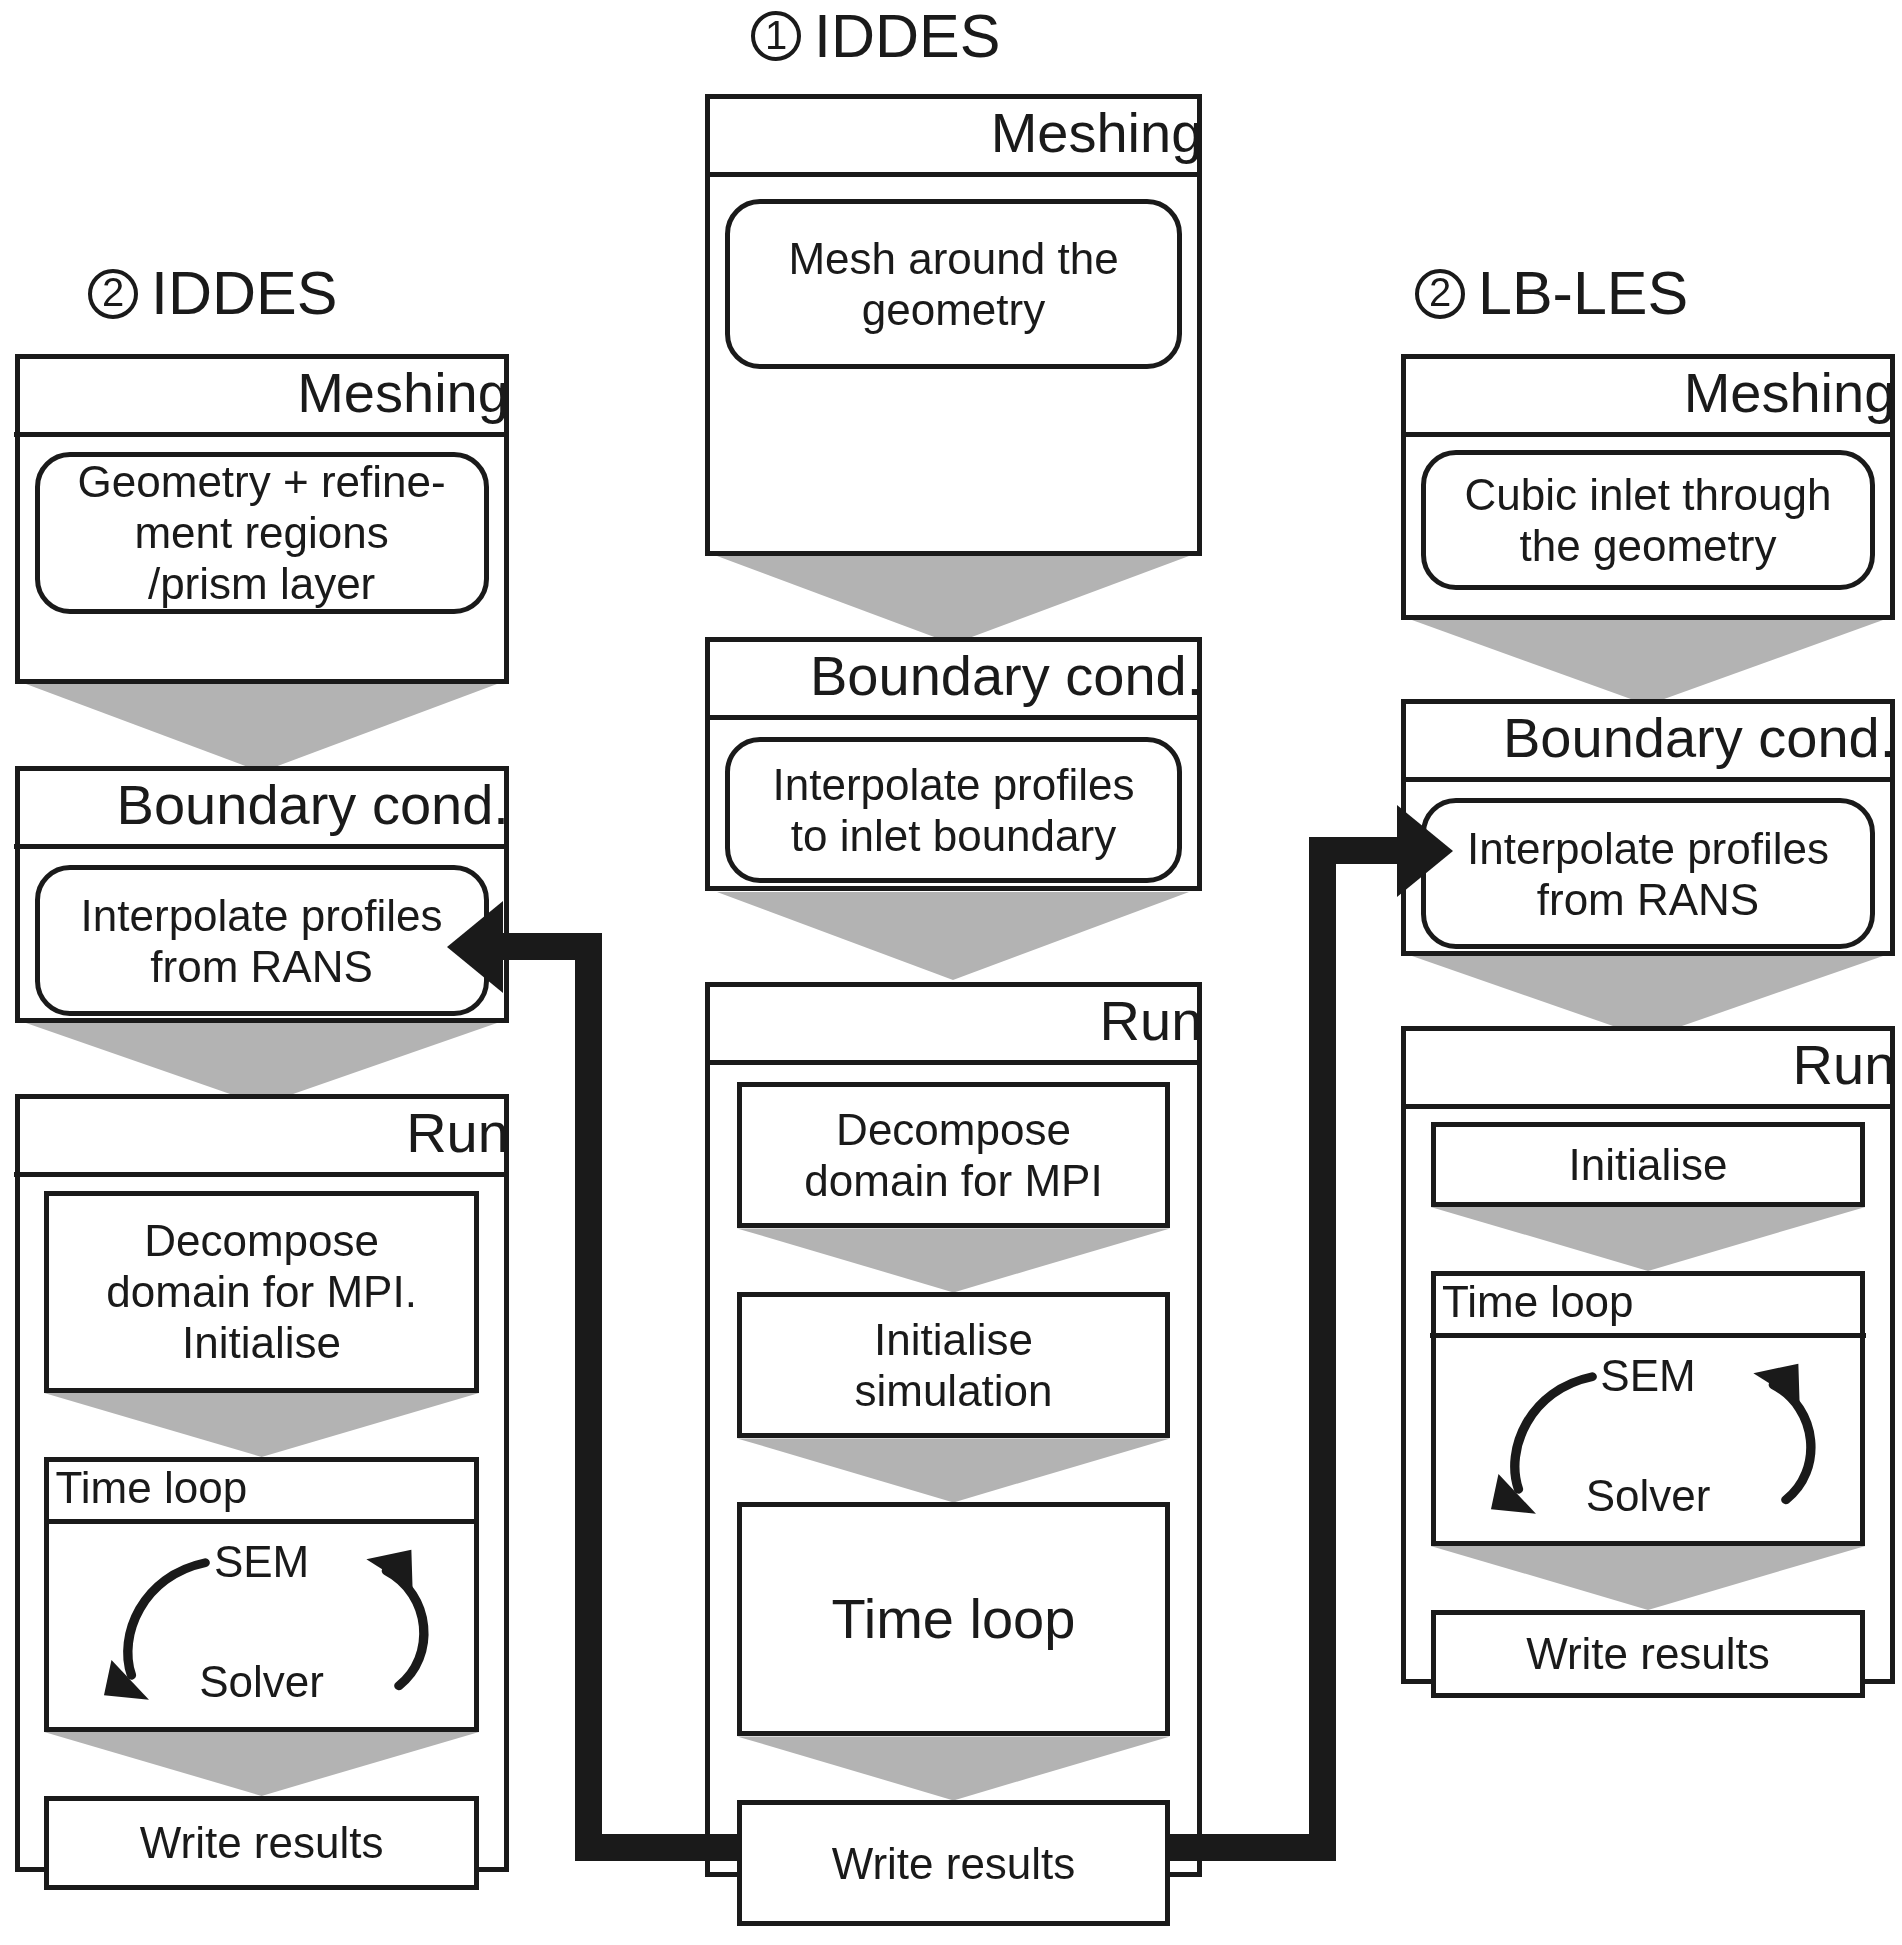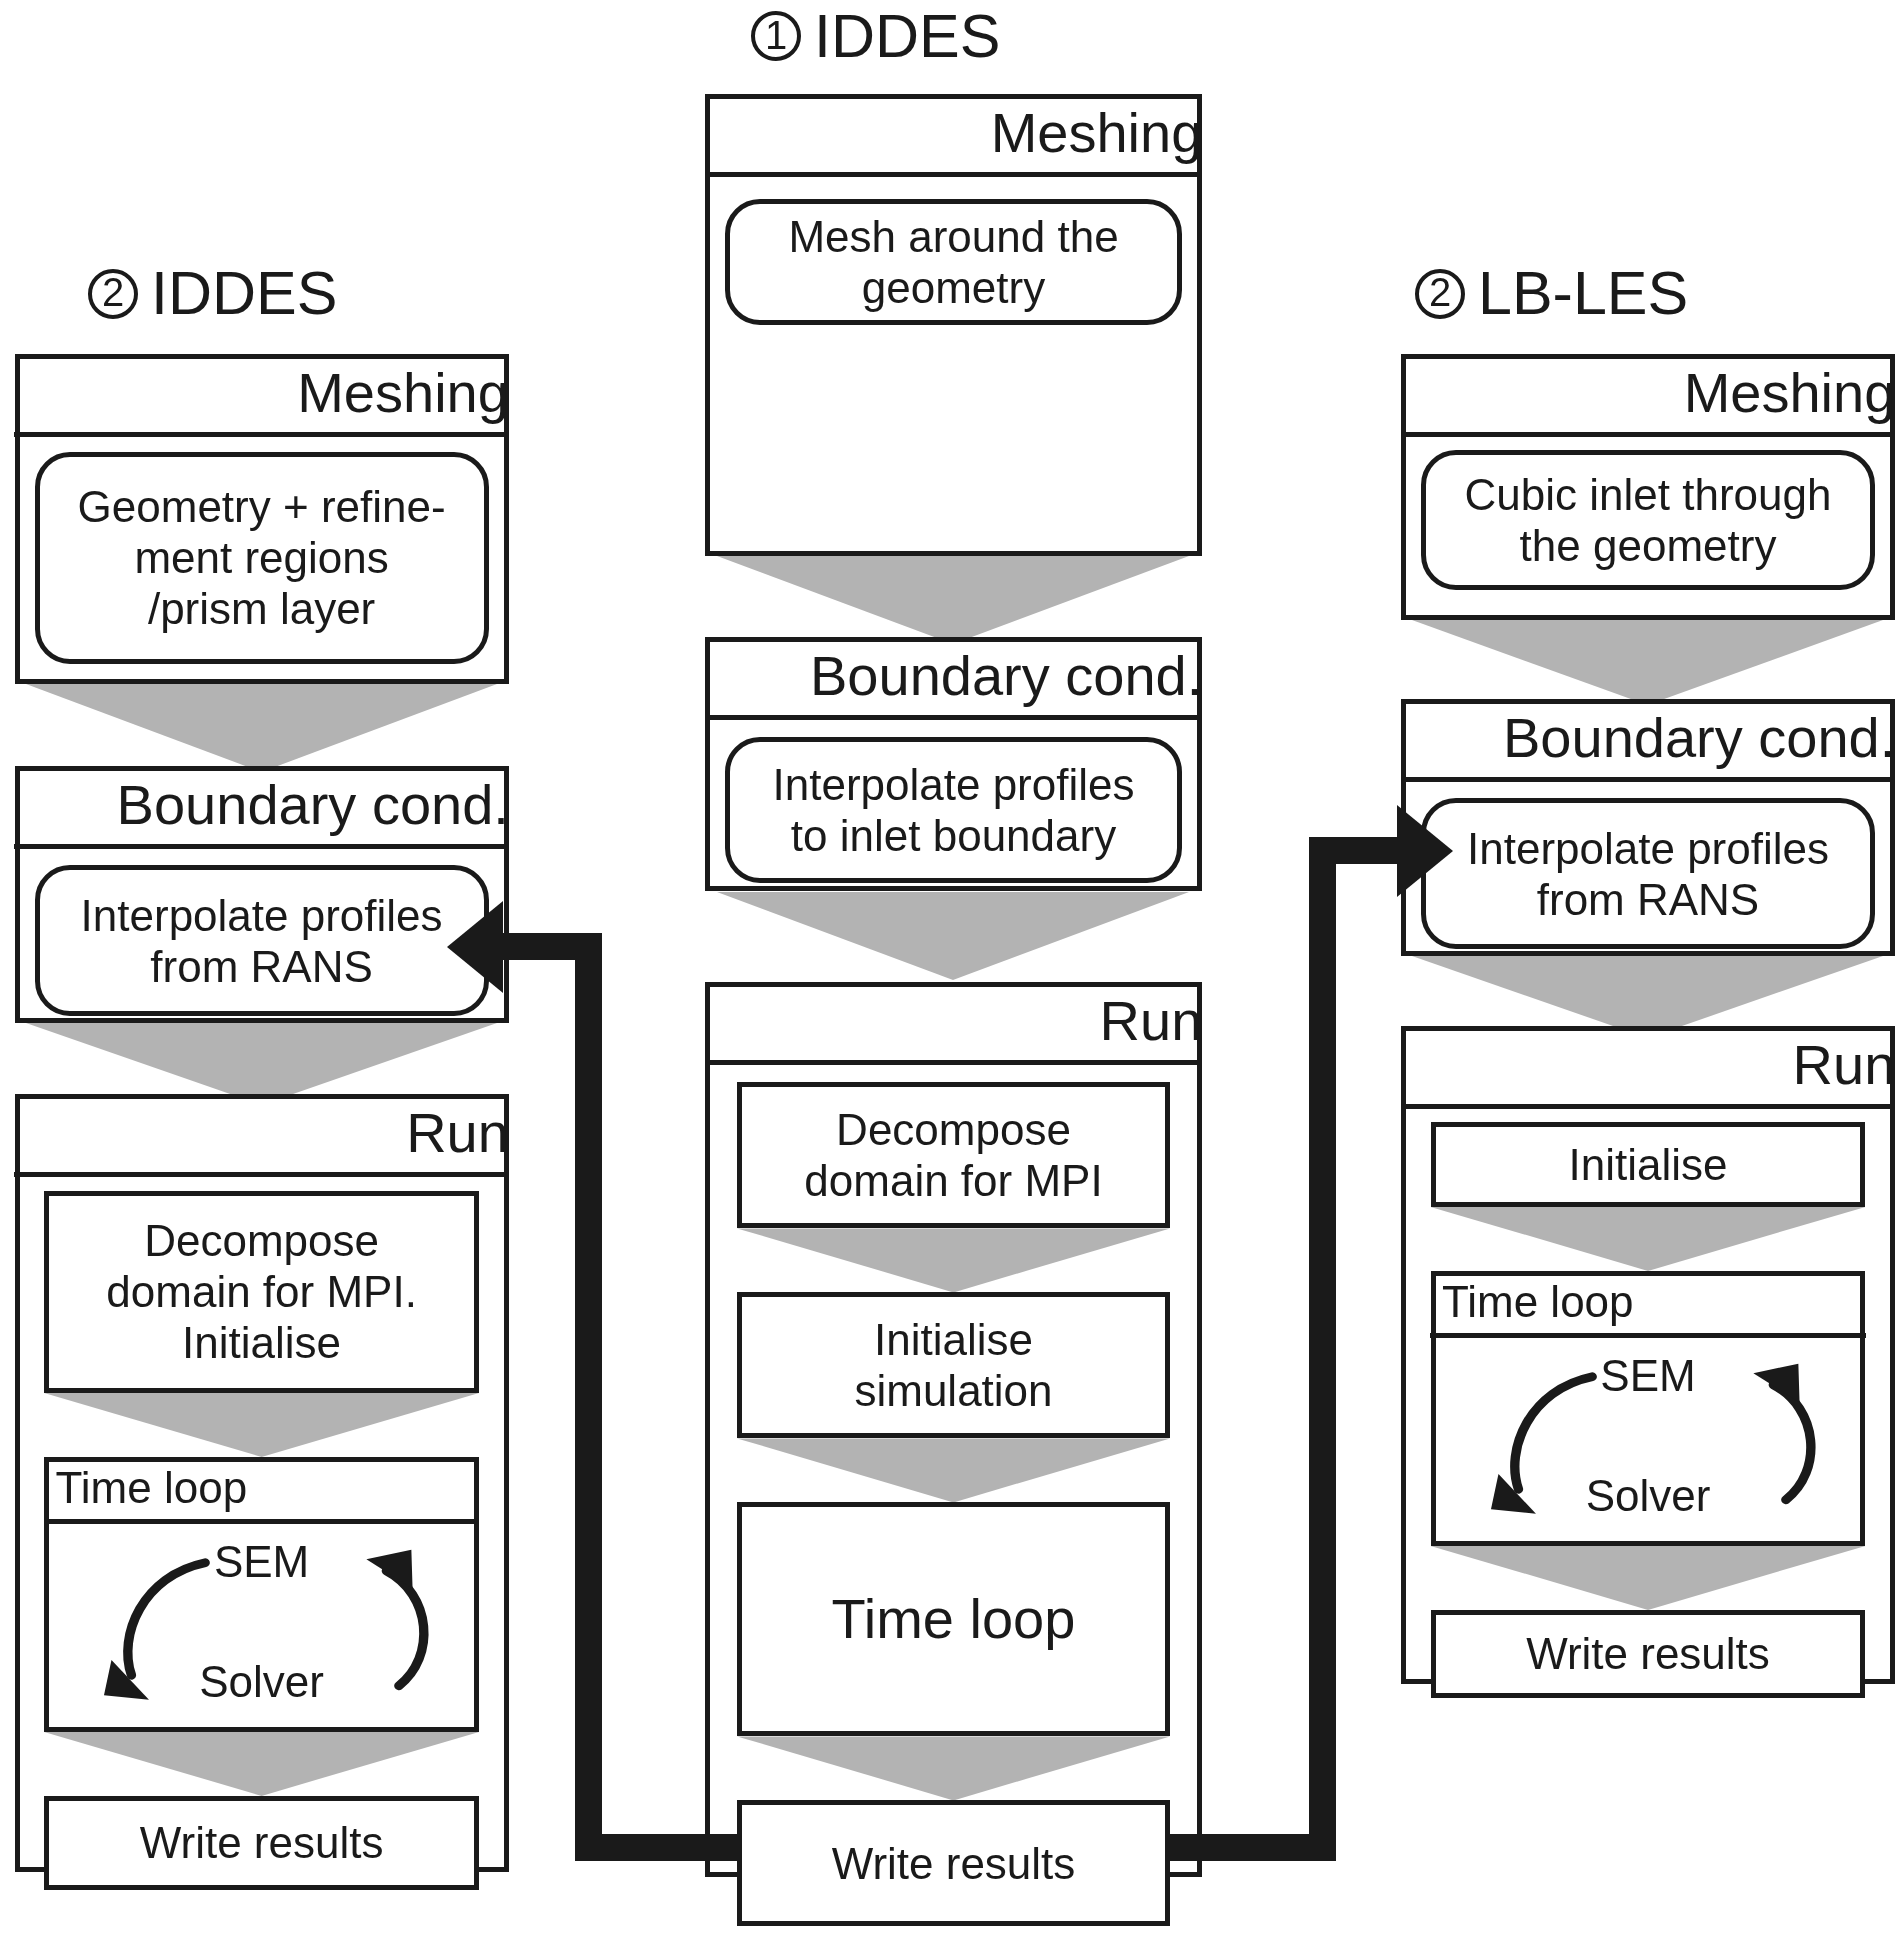--- a/index.html
+++ b/index.html
@@ -77,21 +77,21 @@
 <div id="root">
 
   <div class="abs col-head" style="left:751px;top:5.8px;">
     <span class="circled">1</span>
     <span>IDDES</span>
   </div>
 
   <div class="abs stage" style="left:705px;top:94px;width:497px;height:462px;">
     <div class="stage-title">Meshing</div>
     <div class="stage-body" style="padding-top:22px;">
-      <div class="node-round" style="height:126px;white-space:pre-line;">Mesh around the
+      <div class="node-round" style="height:170px;white-space:pre-line;">Mesh around the
 geometry</div>
     </div>
   </div>
   <div class="abs chev" style="left:717px;top:556px;width:472px;height:88px;"></div>
 
   <div class="abs stage" style="left:705px;top:637px;width:497px;height:254px;">
     <div class="stage-title">Boundary cond.</div>
     <div class="stage-body" style="padding-top:17.5px;">
       <div class="node-round" style="height:146px;white-space:pre-line;">Interpolate profiles
 to inlet boundary</div>
@@ -115,21 +115,21 @@
   </div>
 
   <div class="abs col-head" style="left:88px;top:263px;">
     <span class="circled">2</span>
     <span>IDDES</span>
   </div>
 
   <div class="abs stage" style="left:14.6px;top:354px;width:494px;height:330px;">
     <div class="stage-title">Meshing</div>
     <div class="stage-body" style="padding-top:15px;">
-      <div class="node-round" style="height:212px;white-space:pre-line;">Geometry + refine-
+      <div class="node-round" style="height:162px;white-space:pre-line;">Geometry + refine-
 ment regions
 /prism layer</div>
     </div>
   </div>
   <div class="abs chev" style="left:26px;top:684px;width:471px;height:88px;"></div>
 
   <div class="abs stage" style="left:14.6px;top:766px;width:494px;height:257px;">
     <div class="stage-title">Boundary cond.</div>
     <div class="stage-body" style="padding-top:16.4px;">
       <div class="node-round" style="height:151px;white-space:pre-line;">Interpolate profiles

